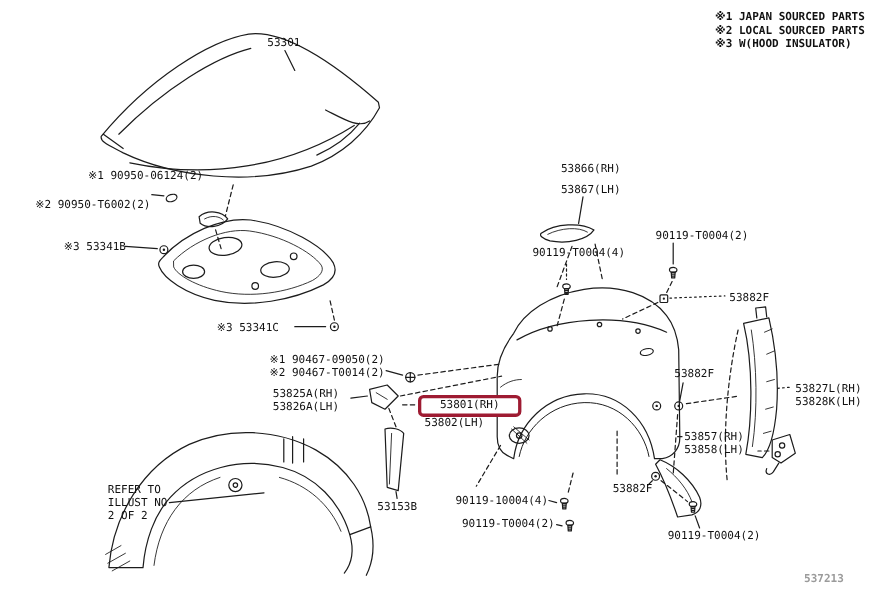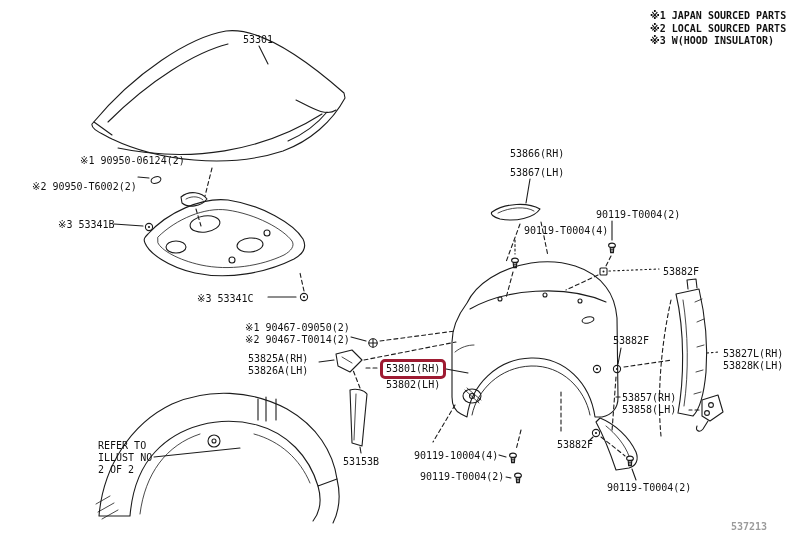--- a/index.html
+++ b/index.html
@@ -7,21 +7,21 @@
     position:relative;width:796px;height:549px;background:#ffffff;overflow:hidden;
     font-family:"DejaVu Sans Mono","DejaVu Sans",monospace;
   }
   .stage svg{position:absolute;left:0;top:0;}
   .label-layer{position:absolute;left:0;top:0;width:100%;height:100%;z-index:2;}
   .part-label{
     position:absolute;font-size:10px;font-weight:normal;color:#111;
     line-height:12px;white-space:pre;
   }
   .part-label.highlight{
-    border:3px solid #14532d;border-radius:5px;padding:1px 3px;background:#fff;z-index:3;
+    border:3px solid #14532d;border-radius:5px;padding:1px 17px;background:#fff;z-index:3;
   }
   .legend{
     position:absolute;left:650px;top:10px;z-index:2;
     font-size:10px;font-weight:bold;color:#111;line-height:12.5px;white-space:pre;
   }
   .footer-code{
     position:absolute;left:731px;top:521px;z-index:2;
     font-size:10px;font-weight:bold;color:#9b9b9b;
   }
 </style>
@@ -222,21 +222,21 @@
       <div class="part-label" style="left: 58px; top: 219px;">※3 53341B</div>
       <div class="part-label" style="left: 197px; top: 293px;">※3 53341C</div>
       <div class="part-label" style="left: 245px; top: 322px;">※1 90467-09050(2)</div>
       <div class="part-label" style="left: 245px; top: 334px;">※2 90467-T0014(2)</div>
       <div class="part-label" style="left: 248px; top: 353px;">53825A(RH)</div>
       <div class="part-label" style="left: 248px; top: 365px;">53826A(LH)</div>
       <div class="part-label highlight" style="left: 380px; top: 359px; border-color: rgb(158, 27, 50);">53801(RH)</div>
       <div class="part-label" style="left: 386px; top: 379px;">53802(LH)</div>
       <div class="part-label" style="left: 510px; top: 148px;">53866(RH)</div>
       <div class="part-label" style="left: 510px; top: 167px;">53867(LH)</div>
-      <div class="part-label" style="left: 484px; top: 225px; margin-left: 40px;">90119-T0004(4)</div>
+      <div class="part-label" style="left: 484px; top: 225px;">90119-T0004(4)</div>
       <div class="part-label" style="left: 596px; top: 209px;">90119-T0004(2)</div>
       <div class="part-label" style="left: 663px; top: 266px;">53882F</div>
       <div class="part-label" style="left: 613px; top: 335px;">53882F</div>
       <div class="part-label" style="left: 723px; top: 348px;">53827L(RH)</div>
       <div class="part-label" style="left: 723px; top: 360px; text-align: right;">53828K(LH)</div>
       <div class="part-label" style="left: 622px; top: 392px;">53857(RH)</div>
       <div class="part-label" style="left: 622px; top: 404px;">53858(LH)</div>
       <div class="part-label" style="left: 557px; top: 439px;">53882F</div>
       <div class="part-label" style="left: 414px; top: 450px;">90119-10004(4)</div>
       <div class="part-label" style="left: 420px; top: 471px;">90119-T0004(2)</div>

